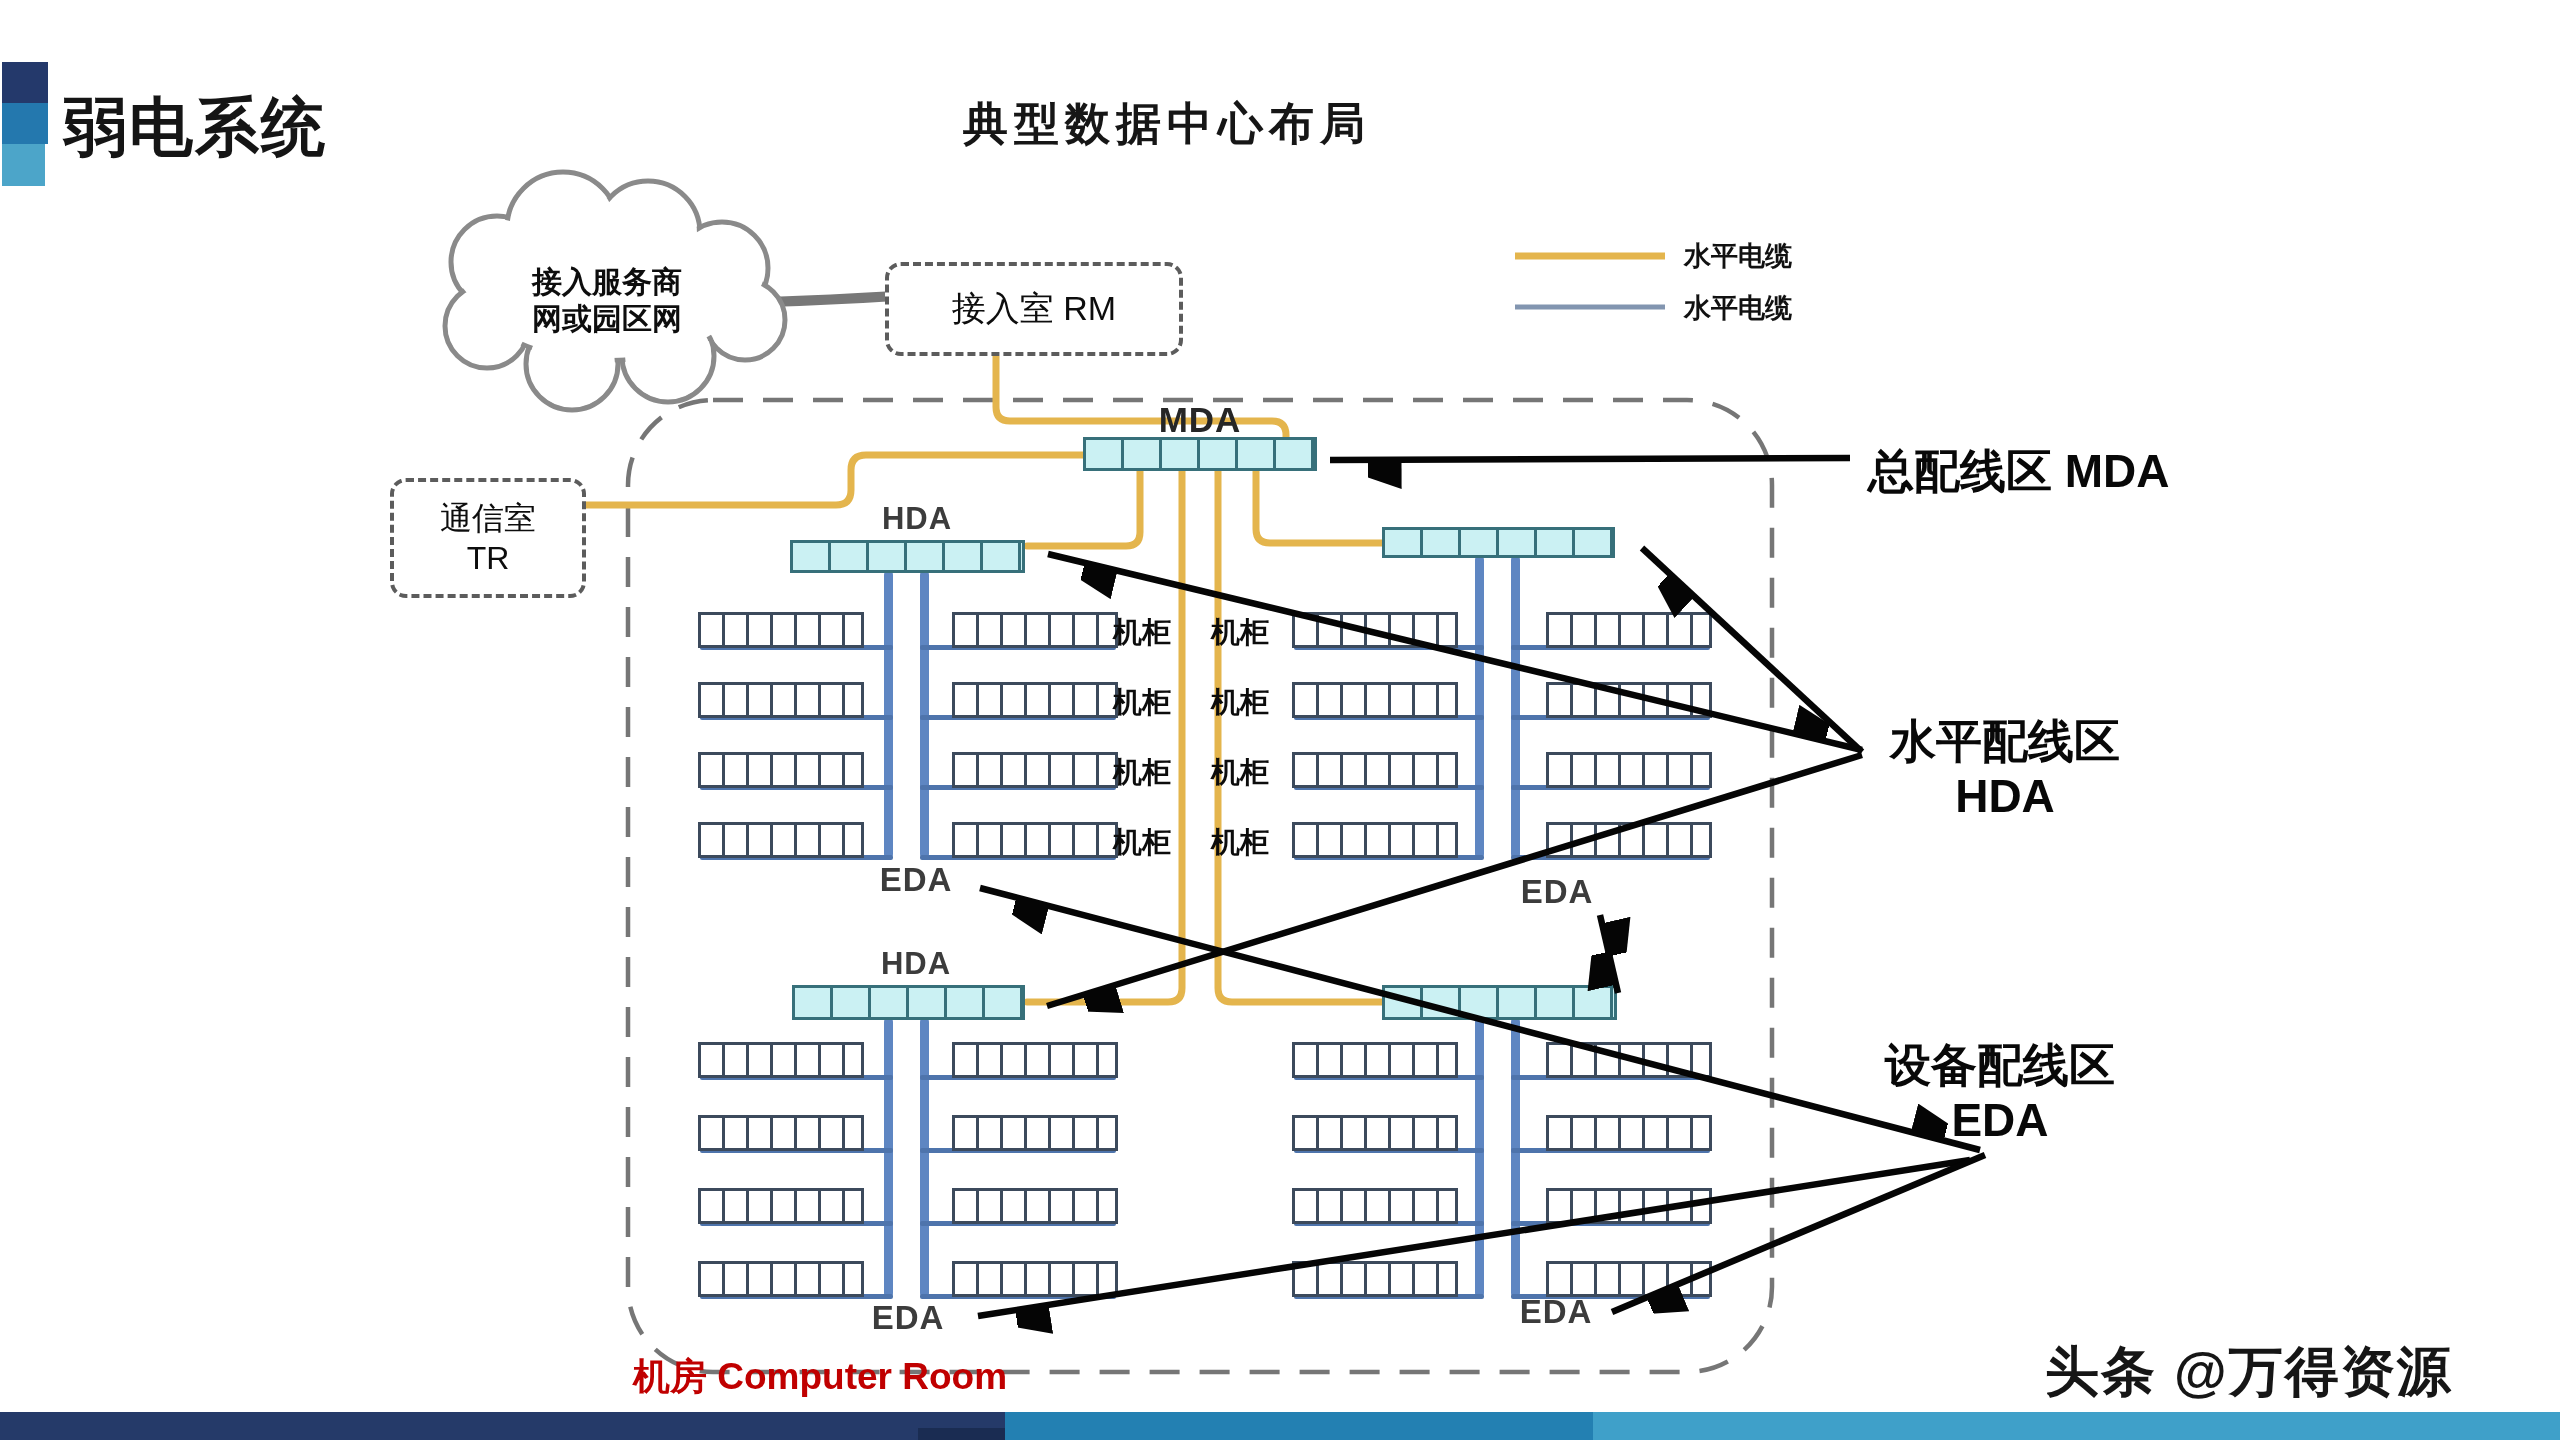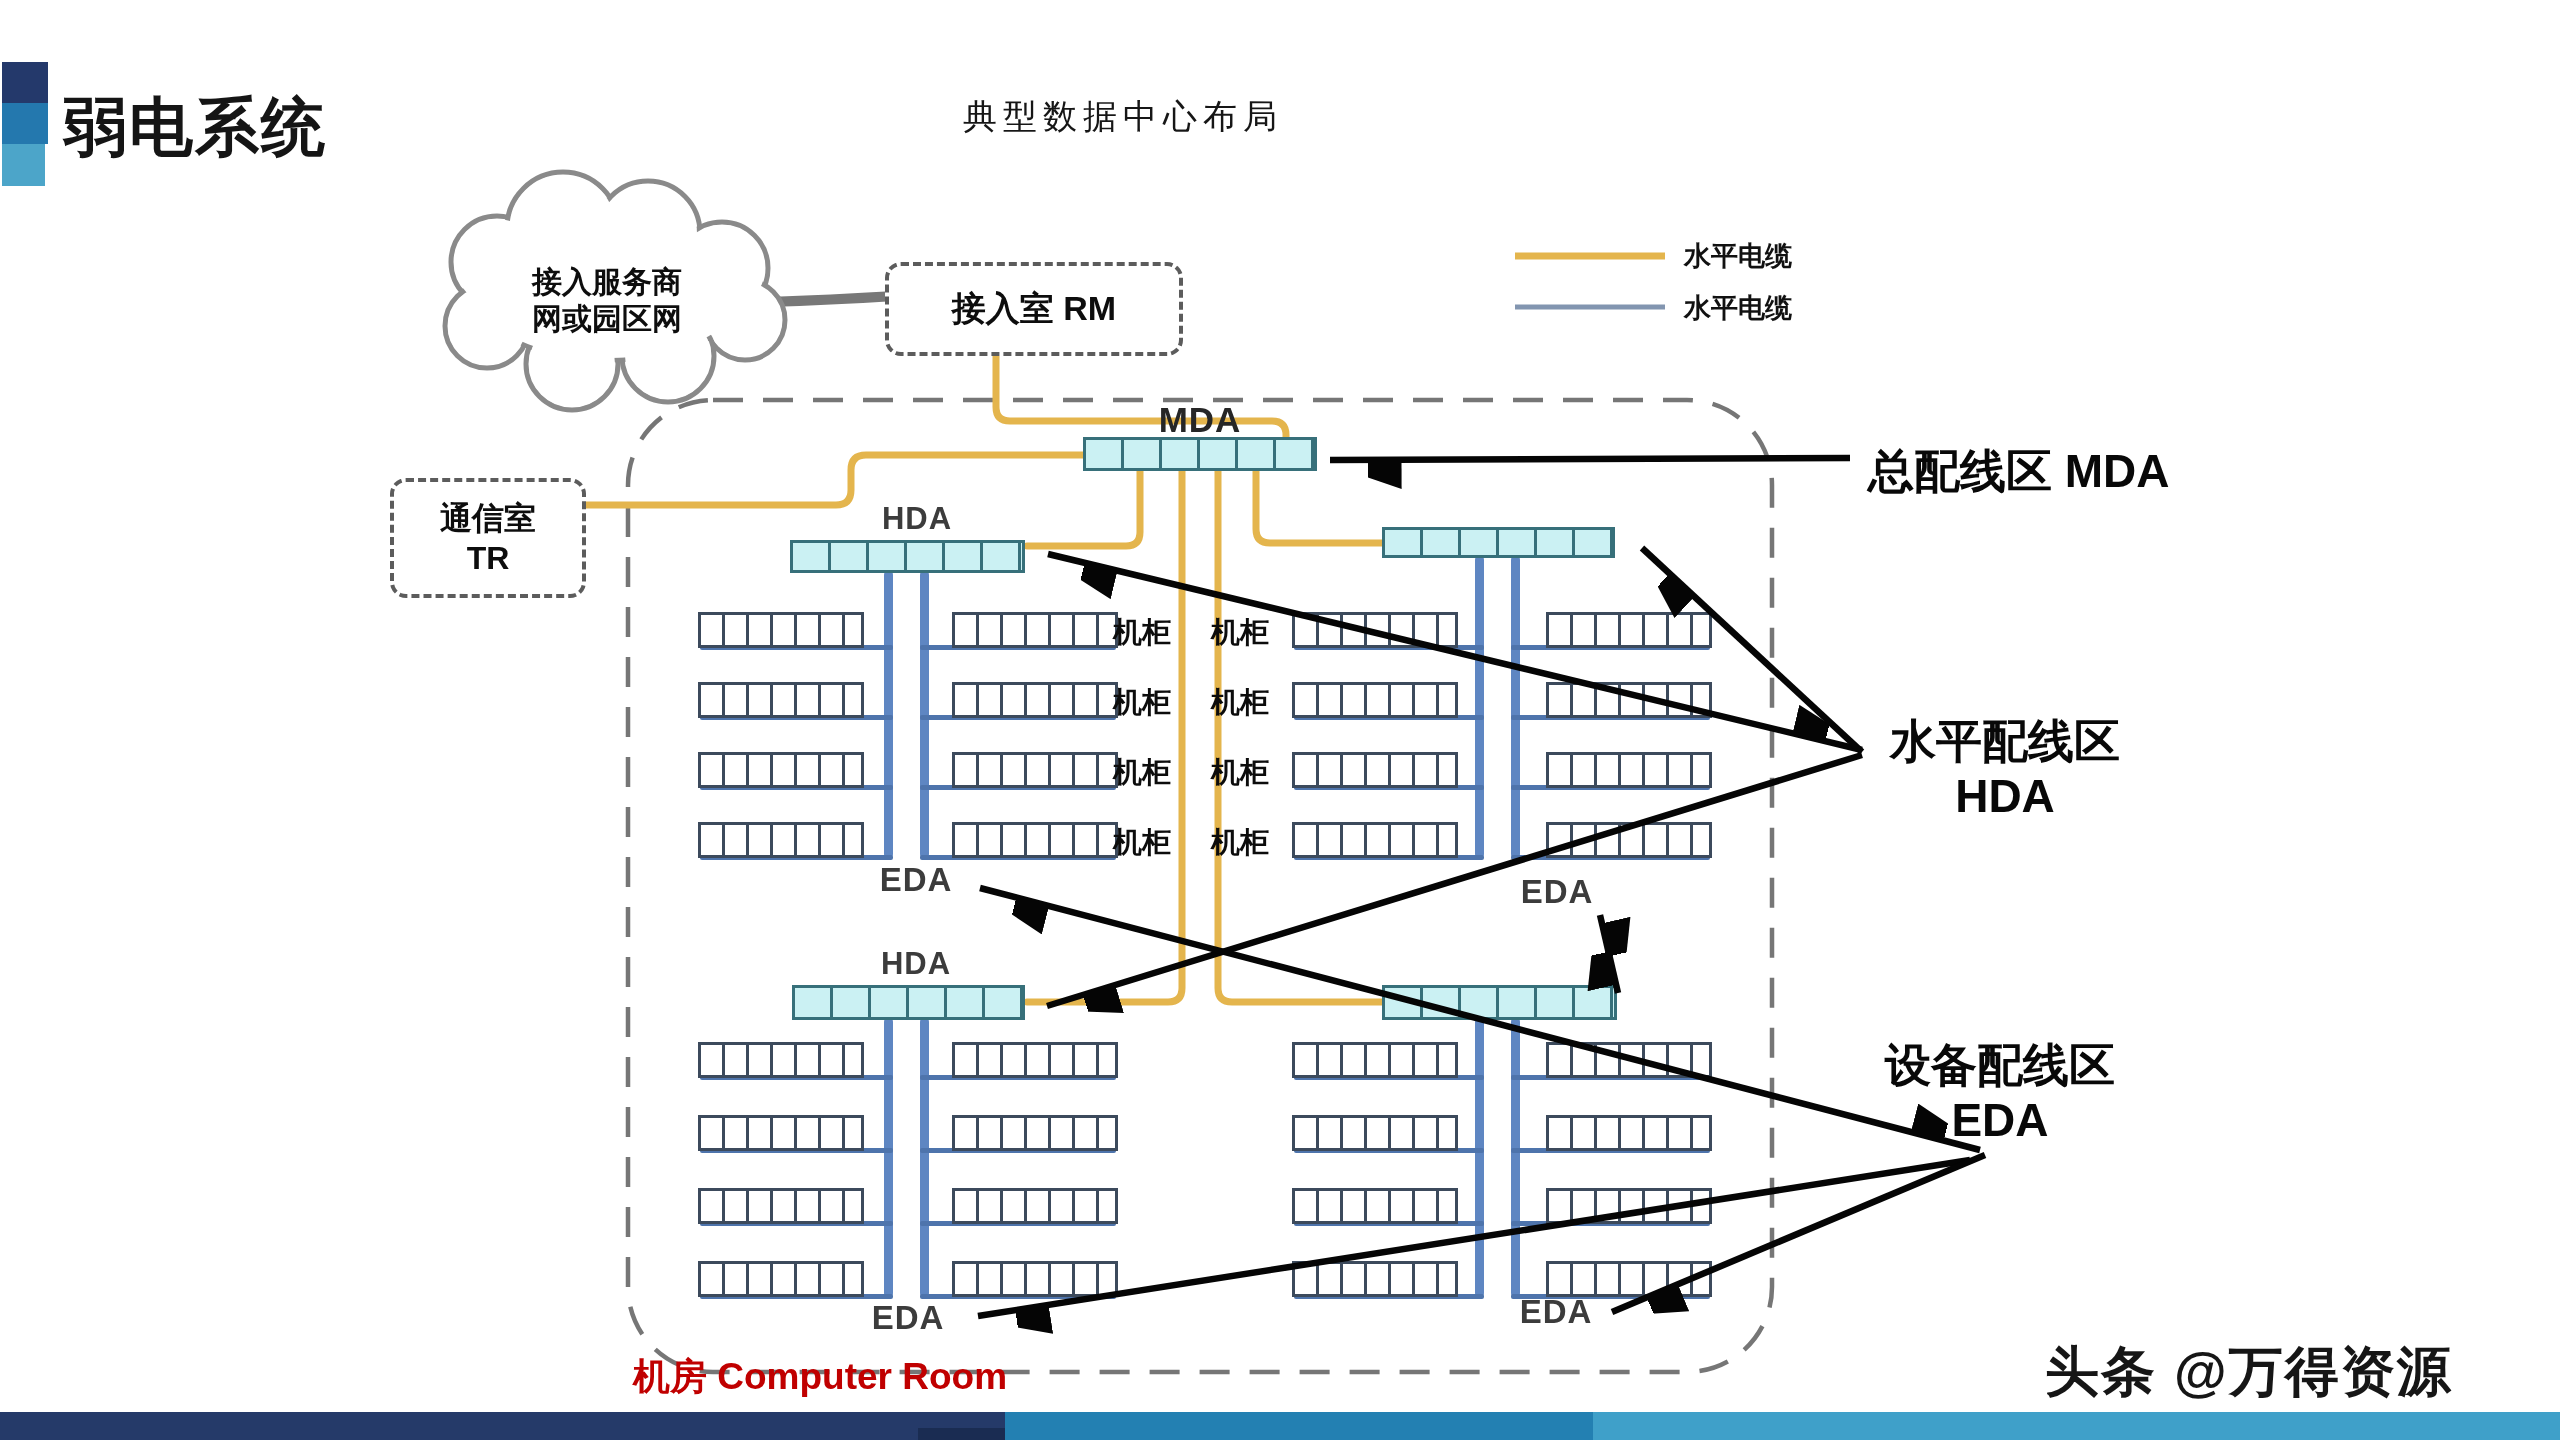--- a/index.html
+++ b/index.html
@@ -4,28 +4,28 @@
 <style>
   html,body{margin:0;padding:0;background:#ffffff;}
   #stage{position:relative;width:2560px;height:1440px;overflow:hidden;background:#fff;
          font-family:"Liberation Sans", sans-serif;}
   #stage svg{position:absolute;left:0;top:0;}
   .abs{position:absolute;}
   .ctr{transform:translateX(-50%);text-align:center;}
 
   
   .page-title{font-size:64px;font-weight:600;color:#151515;letter-spacing:2px;}
-  .subtitle{font-size:34px;font-weight:400;color:#161616;letter-spacing:6px;}
+  .subtitle{font-size:45px;font-weight:700;color:#161616;letter-spacing:6px;}
   .sq{position:absolute;left:2px;width:46px;height:41px;}
   .legend-label{font-size:27px;font-weight:700;color:#111;}
 
   
   .dash-box{position:absolute;border:4px dashed #5c5c5c;border-radius:16px;background:#fff;
             display:flex;align-items:center;justify-content:center;flex-direction:column;
-            font-weight:700;color:#0d0d0d;z-index:3;}
+            font-weight:400;color:#0d0d0d;z-index:3;}
   .cloud-text{z-index:3;font-weight:700;color:#0d0d0d;font-size:30px;line-height:37px;}
 
   
   .panel-bar{position:absolute;box-sizing:border-box;border:3px solid #37707A;
              background:repeating-linear-gradient(90deg,#CBF1F3 0px,#CBF1F3 35px,#37707A 35px,#37707A 38px);
              z-index:2;}
   .rack{position:absolute;box-sizing:border-box;border:3px solid #3C4A5C;
         background:repeating-linear-gradient(90deg,#ffffff 0px,#ffffff 21px,#3C4A5C 21px,#3C4A5C 24px);
         z-index:2;}
   .trunk{position:absolute;width:9px;background:#5E86C2;border-radius:4px;z-index:1;}

